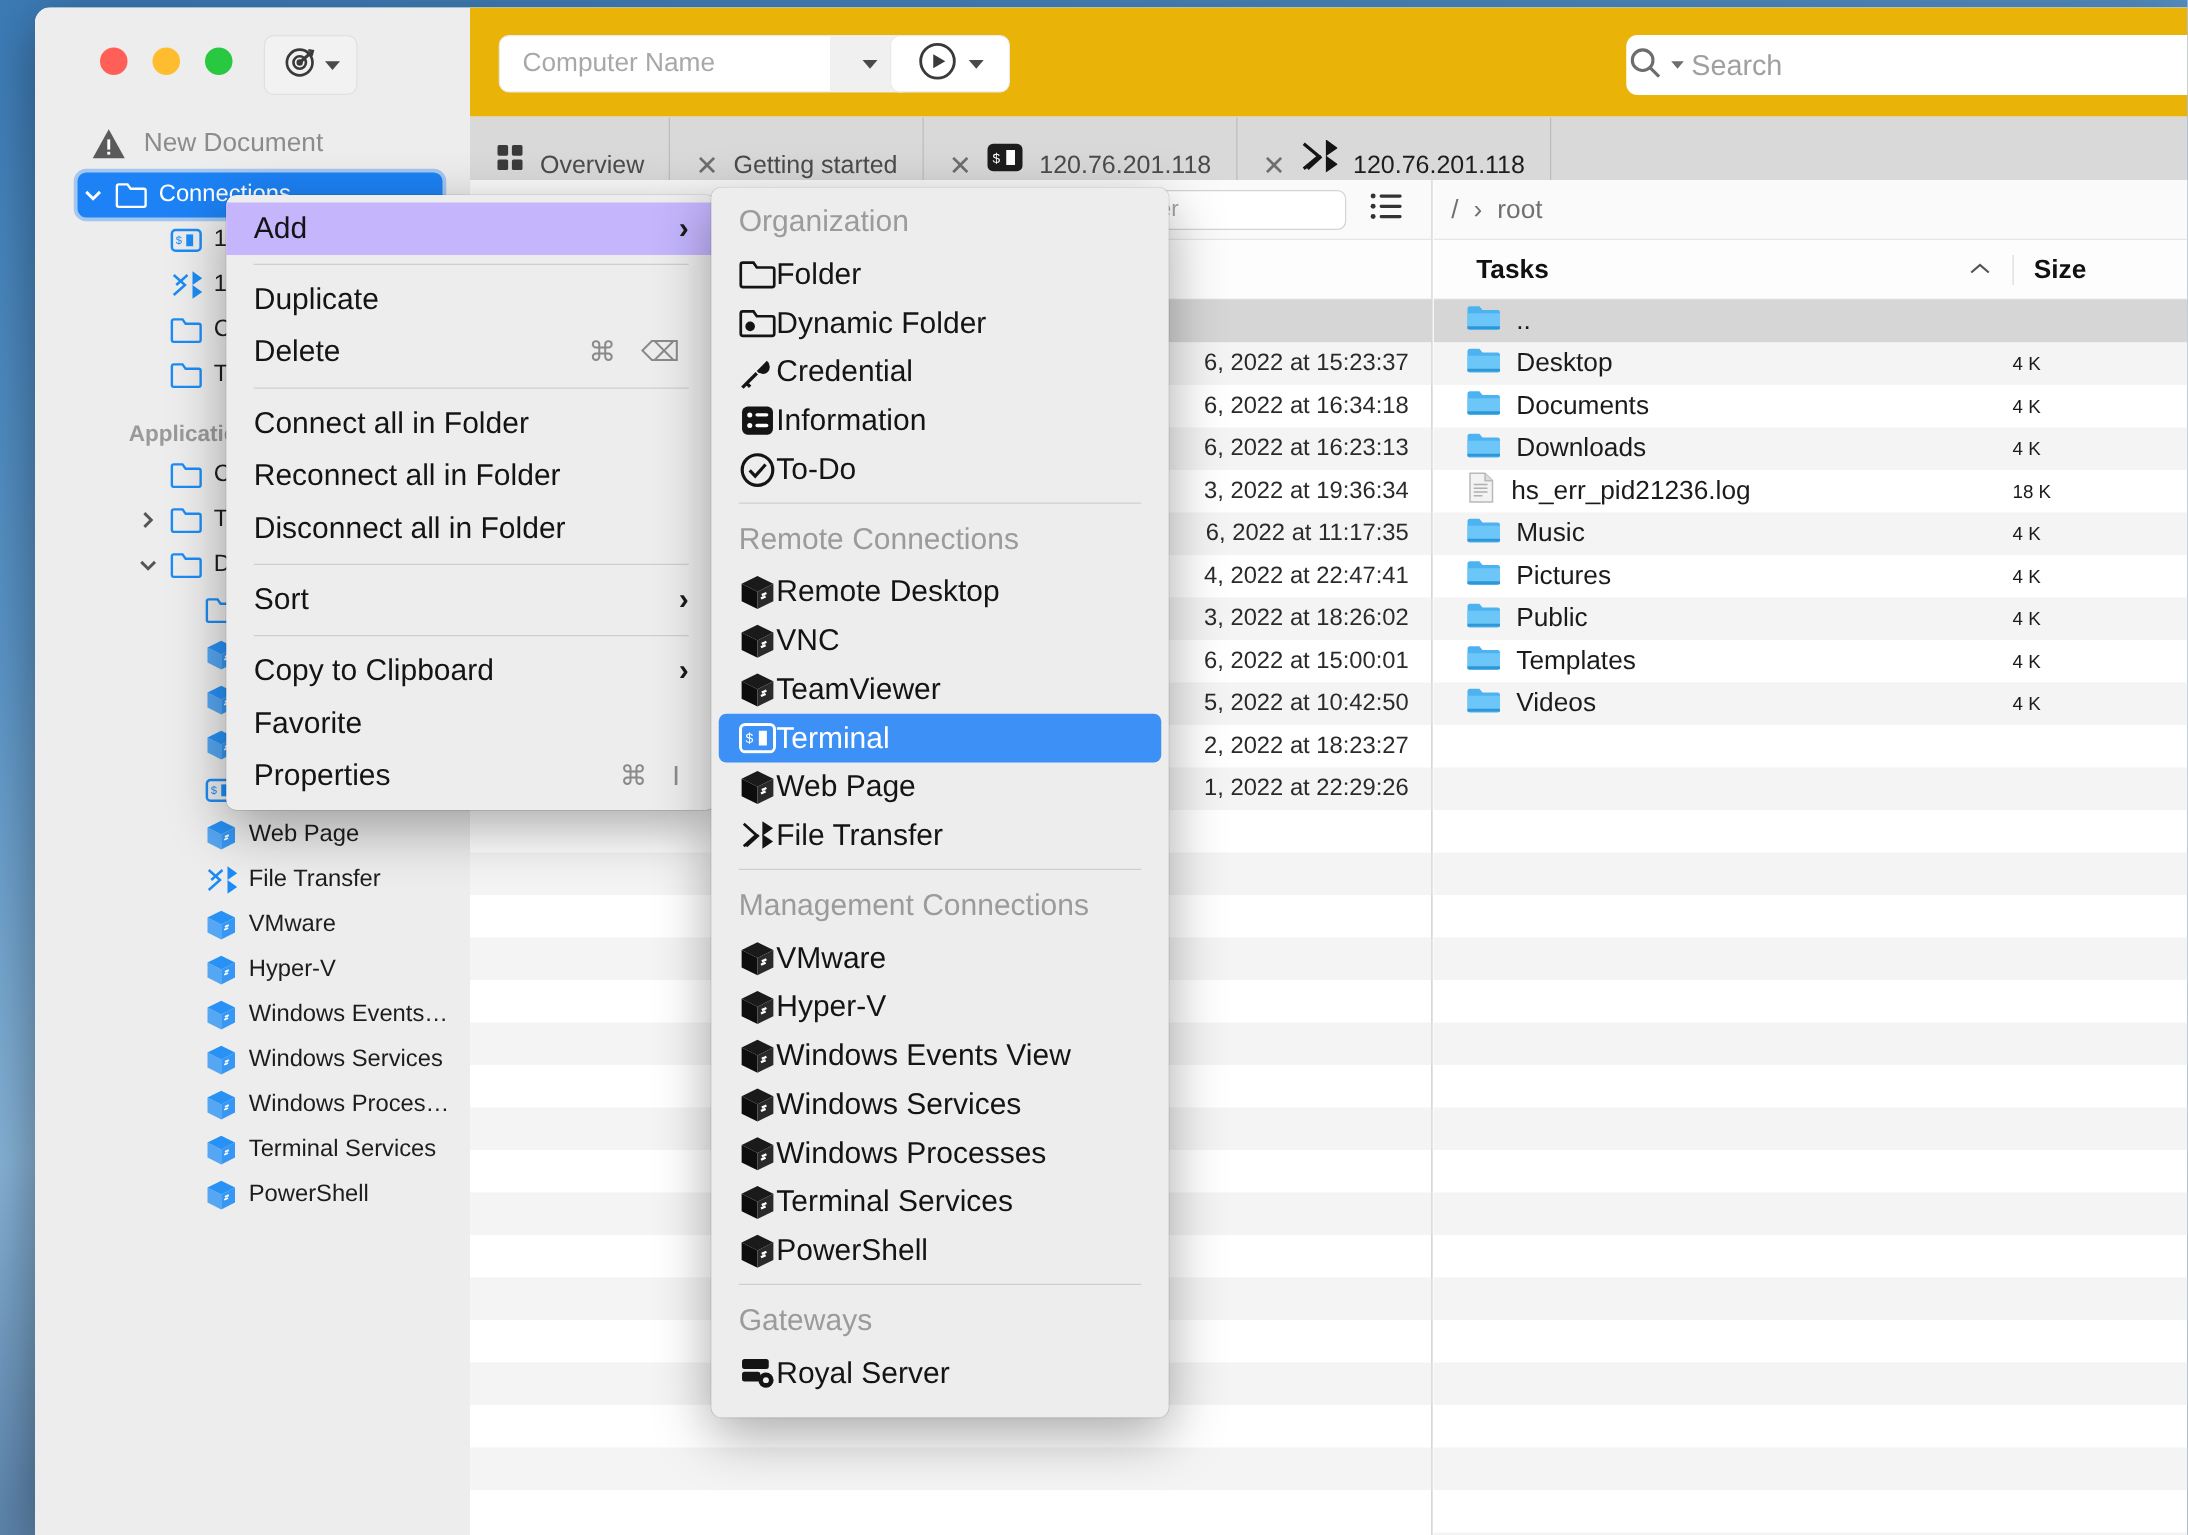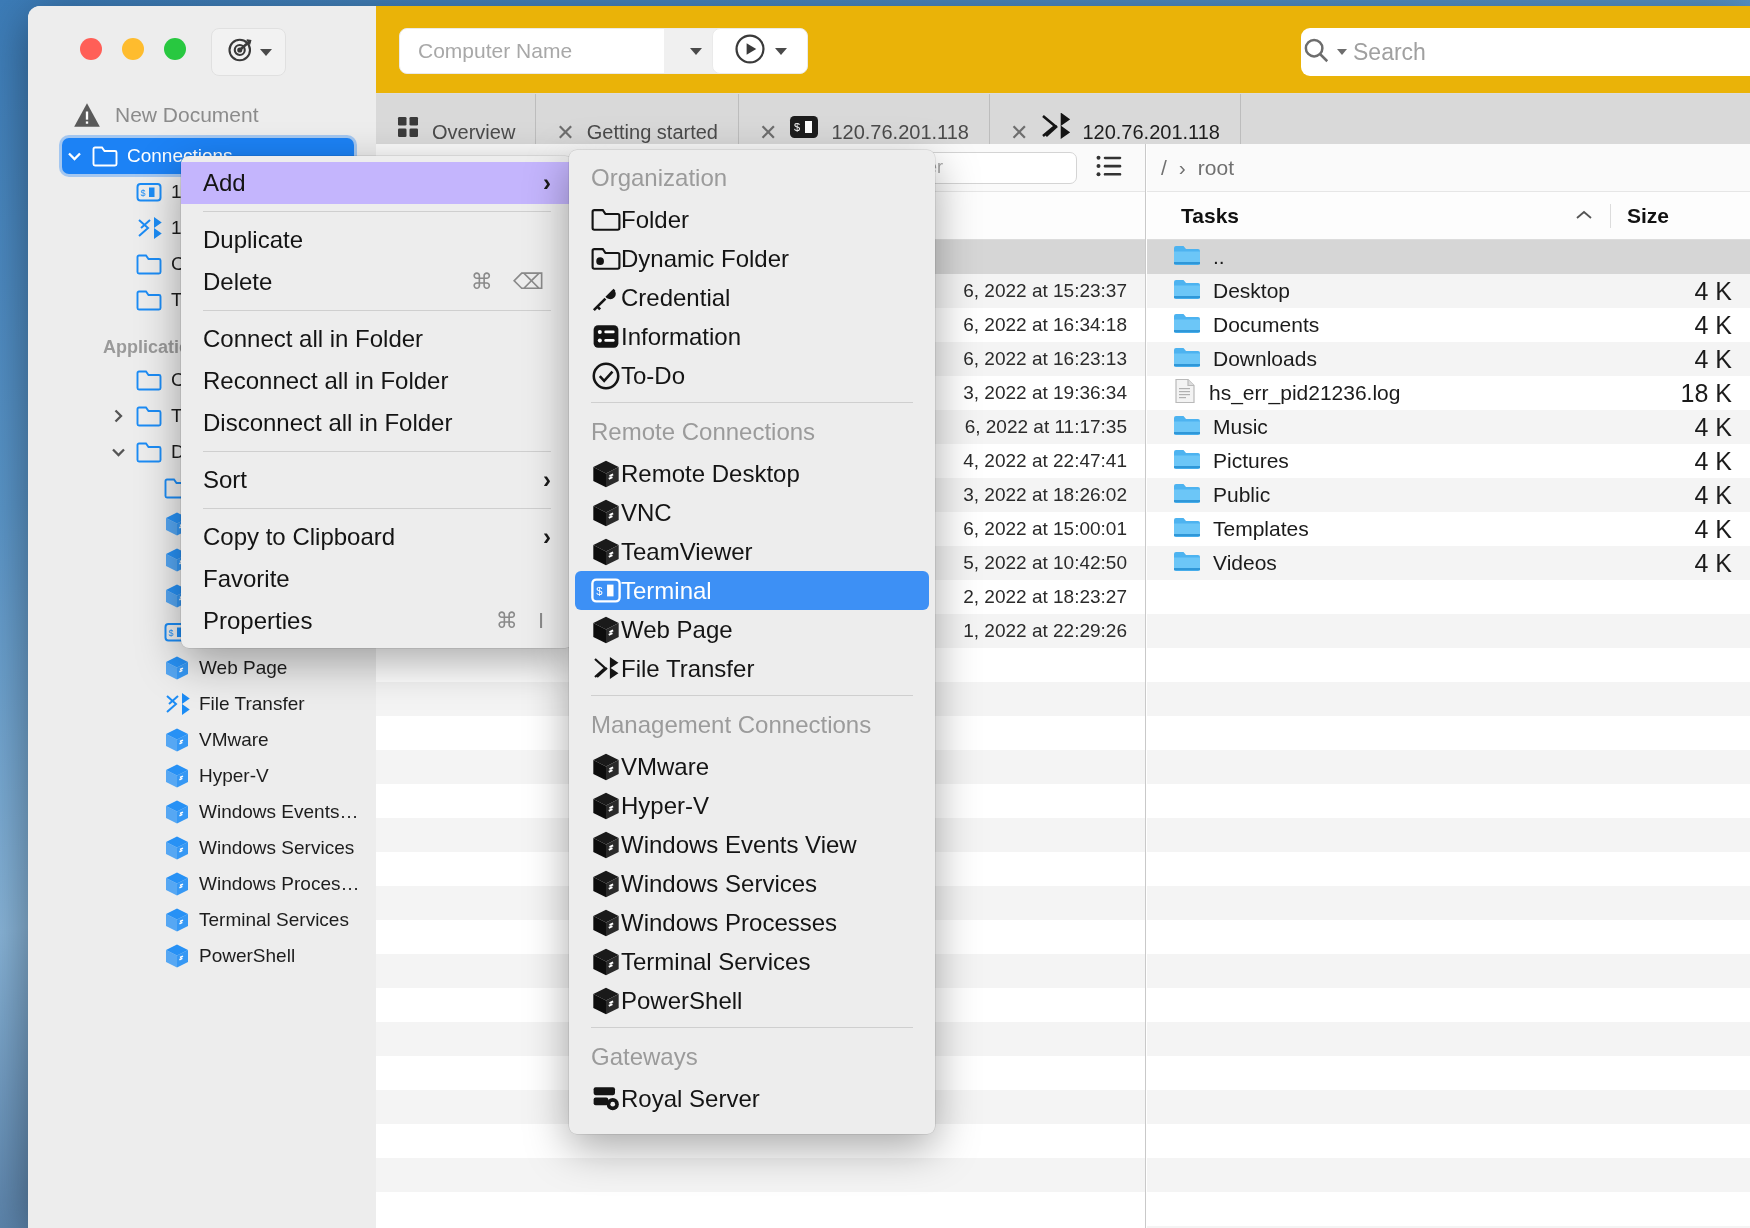--- a/index.html
+++ b/index.html
@@ -111,21 +111,21 @@
            font-size:21px; color:#707070; background:#fafafa; border-bottom:1px solid #e6e6e6;}
   #rhead { height:48px; display:flex; align-items:center; border-bottom:1px solid #dcdcdc;
            font-size:21px; font-weight:700; color:#111; background:#fdfdfd;}
   #rhead .c-name { flex:1; padding-left:34px; display:flex; align-items:center; }
   #rhead .sortcar { margin-left:auto; margin-right:16px; color:#555; font-weight:400; font-size:17px;}
   #rhead .c-size { width:140px; border-left:1px solid #dcdcdc; padding-left:16px; }
   .frow { height:34px; display:flex; align-items:center; font-size:21px; color:#1b1b1b; }
   .frow:nth-child(even){ background:#f4f4f4; }
   .frow.sel { background:#d6d6d6; }
   .frow .fname { flex:1; display:flex; align-items:center; gap:12px; padding-left:26px; }
-  .frow .fsize { width:140px; text-align:right; padding-right:18px; font-size:25px; }
+  .frow .fsize { width:140px; padding-right:18px; font-size:15px; }
 
   
   #ctxmenu {
     position:absolute; left:153px; top:150px; width:392px;
     background:#ededed; border-radius:8px;
     box-shadow:0 14px 44px rgba(0,0,0,.34), 0 0 0 .5px rgba(0,0,0,.14);
     padding:6px 0; z-index:40;
   }
   .mi { height:42px; display:flex; align-items:center; padding:0 22px;
         font-size:24px; color:#141414; position:relative; }

